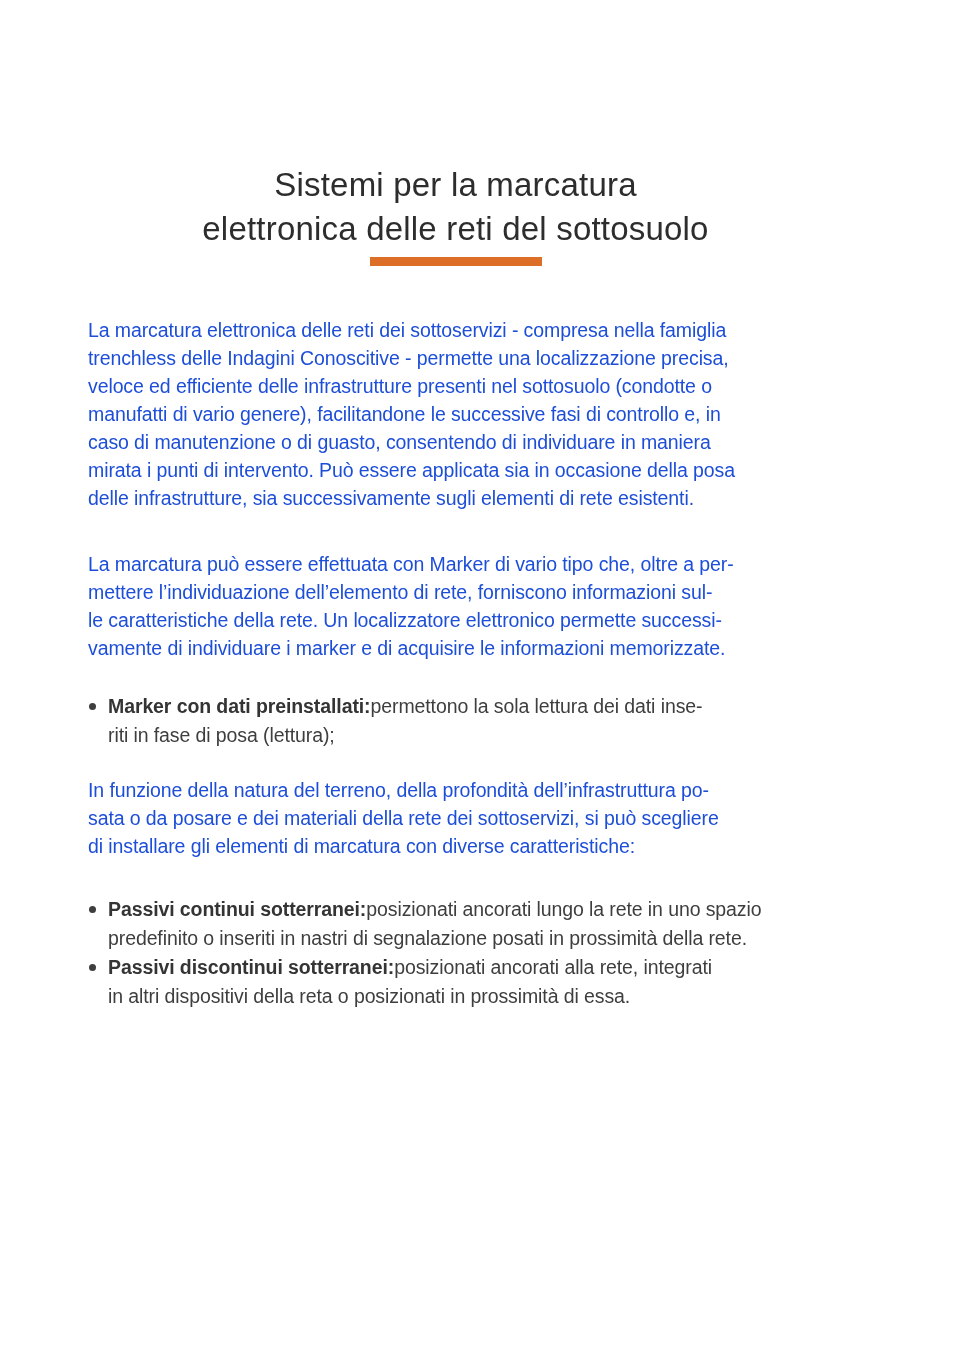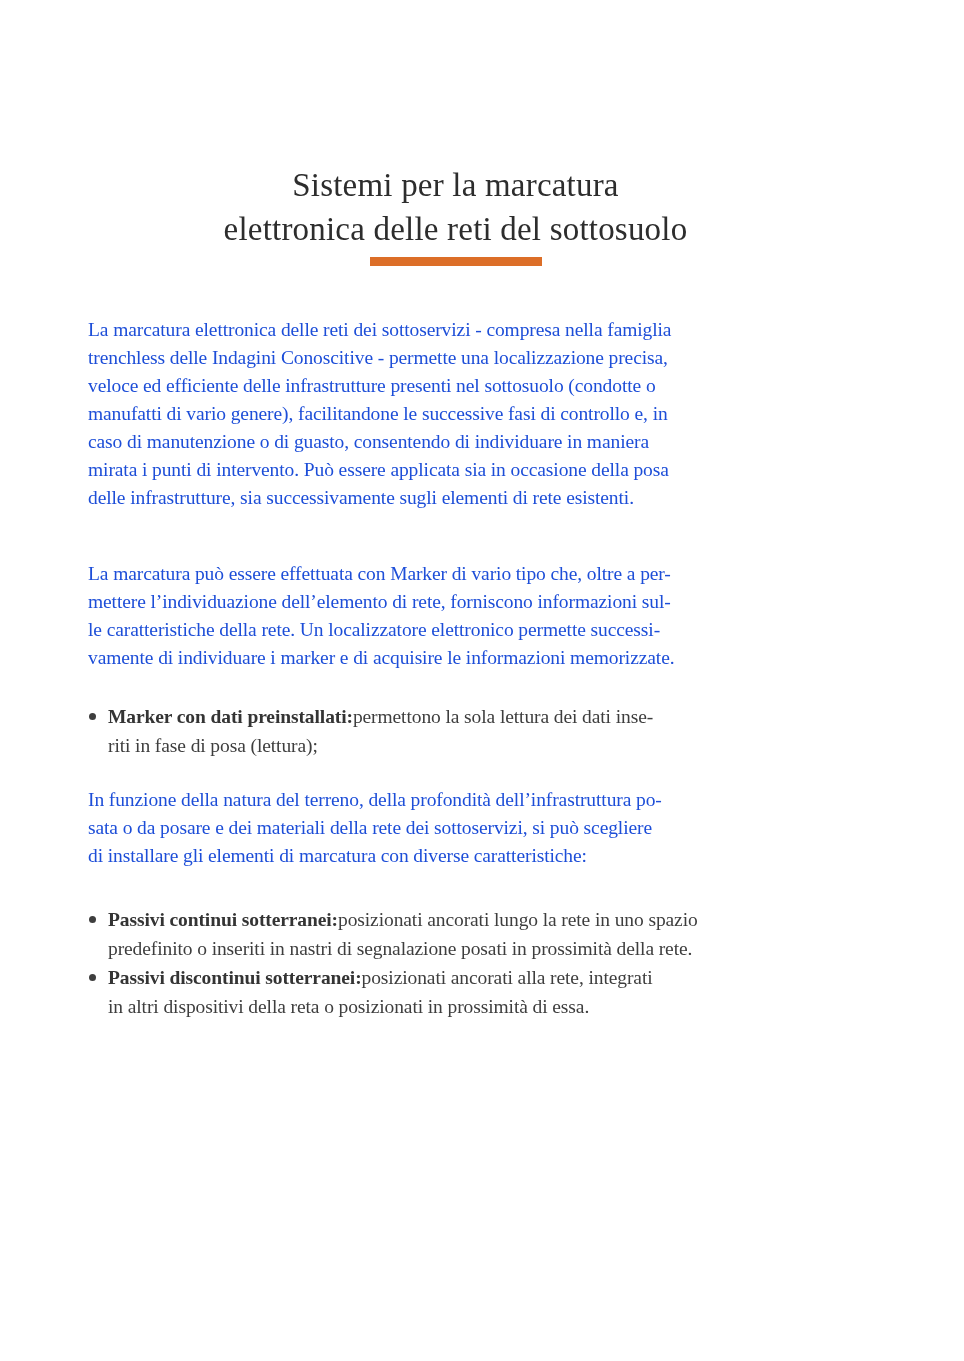--- a/index.html
+++ b/index.html
@@ -2,21 +2,21 @@
 <html><head>
 <meta charset="utf-8">
 <style>
   html, body { margin: 0; padding: 0; background: #ffffff; }
   .page {
     position: relative;
     width: 964px;
     height: 1076px;
     background: #ffffff;
     overflow: hidden;
-    font-family: Liberation Serif, serif;
+    font-family: Liberation Sans, sans-serif;
     color: #3e3e3e;
   }
   .content {
     position: absolute;
     left: 88px;
     top: 0;
     width: 735px;
     padding-top: 163px;
   }
   .title {
@@ -46,21 +46,21 @@
   }
   .p-intro { margin-top: 50px; }
   .section-heading {
     margin: 34px 0 0 0;
     font-size: 26px;
     line-height: 30px;
     font-weight: 300;
     color: #2d2d2d;
     text-align: center;
   }
-  .p-desc { margin-top: 48px; }
+  .p-desc { margin-top: 38px; }
   .p-tech { margin-top: 27px; }
   .p-terr { margin-top: 26px; }
   .bullets { margin-top: 30px; }
   .bullets-2 { margin-top: 35px; }
   .bullet {
     display: flex;
     font-size: 19.5px;
     line-height: 29px;
     font-weight: 300;
     letter-spacing: -0.1px;

